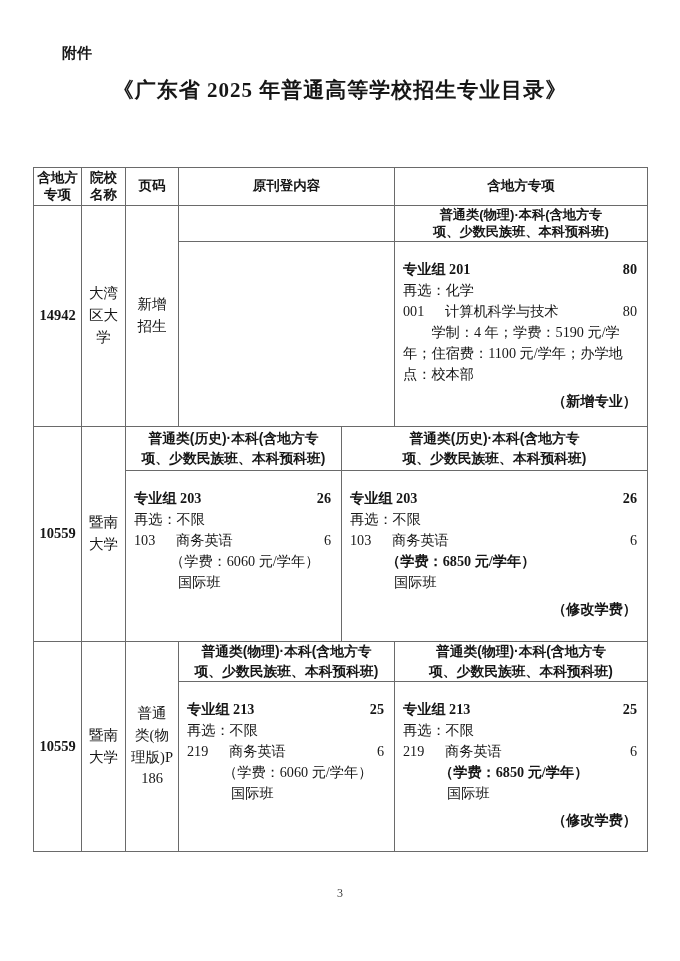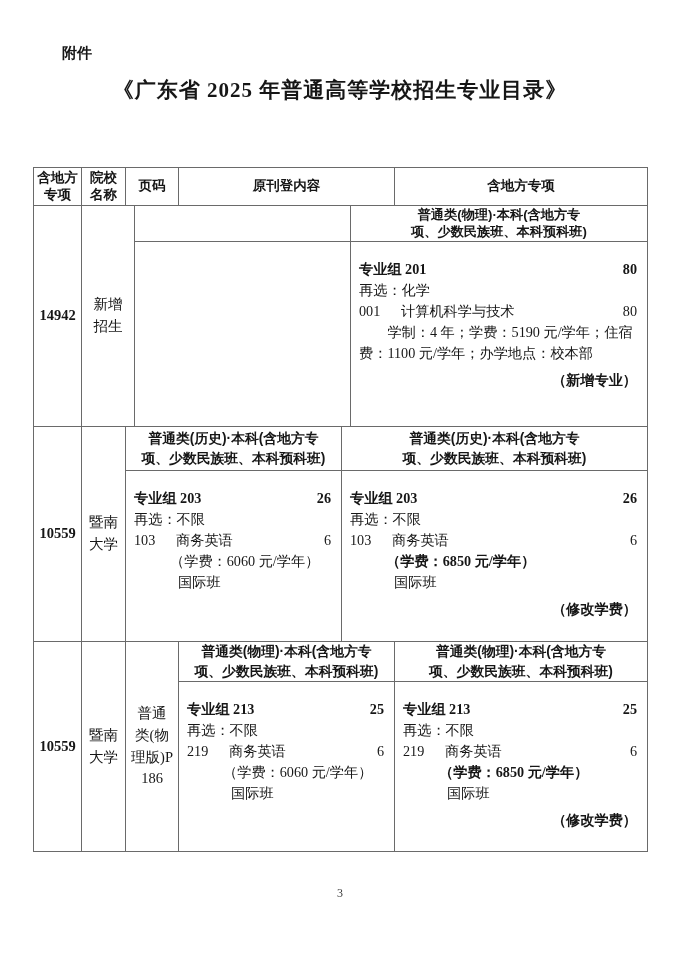--- a/index.html
+++ b/index.html
@@ -63,20 +63,23 @@
     <div class="thead">
       <div class="cell c1 hc">含地方专项</div>
       <div class="cell c2 hc">院校名称</div>
       <div class="cell c3 hc">页码</div>
       <div class="cell c4 hc">原刊登内容</div>
       <div class="cell c5 hc last">含地方专项</div>
     </div>
 
     <div class="trow r1">
       <div class="cell c1 centercell">14942</div>
+      <div class="cell c2 centercell">
+        <span class="narrow32">大湾区大学</span>
+      </div>
       <div class="cell c3 centercell">
         <span class="narrow42">新增招生</span>
       </div>
       <div class="cell c4 splitcell">
         <div class="band b1">
           <span class="band-inner"></span>
         </div>
         <div class="content"></div>
       </div>
       <div class="cell c5 last splitcell">

